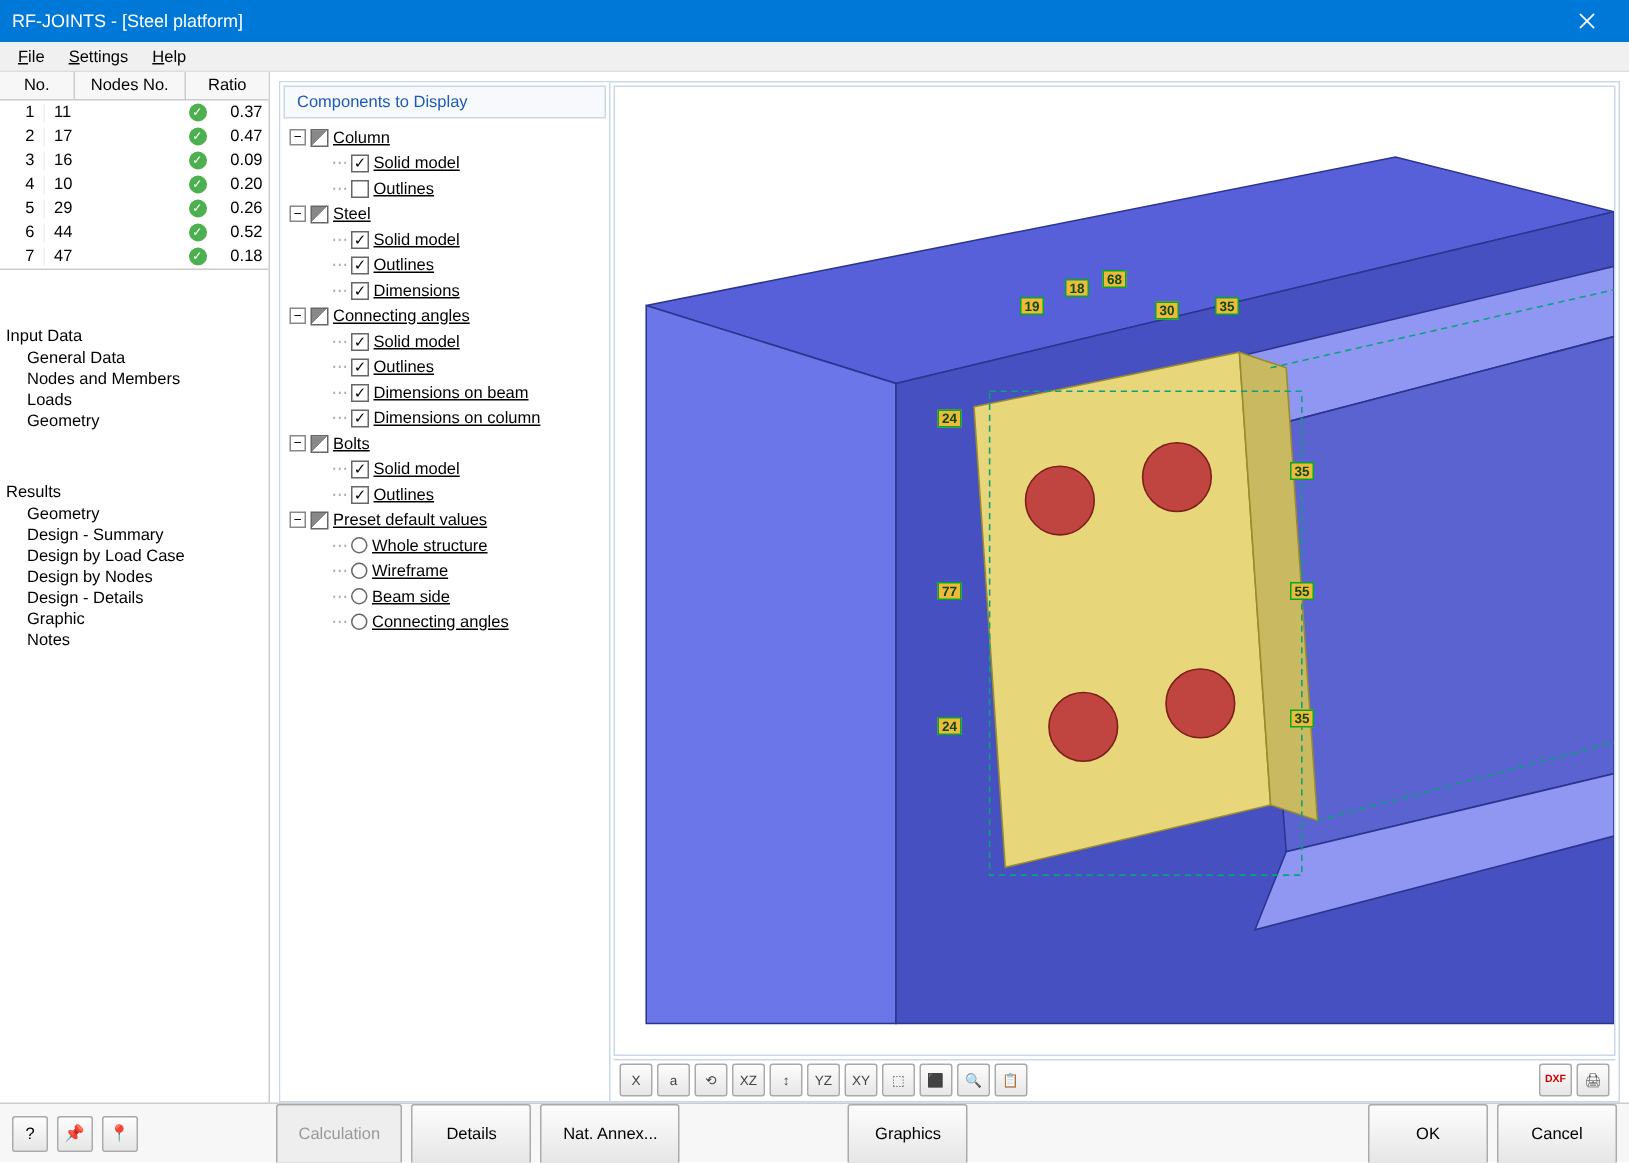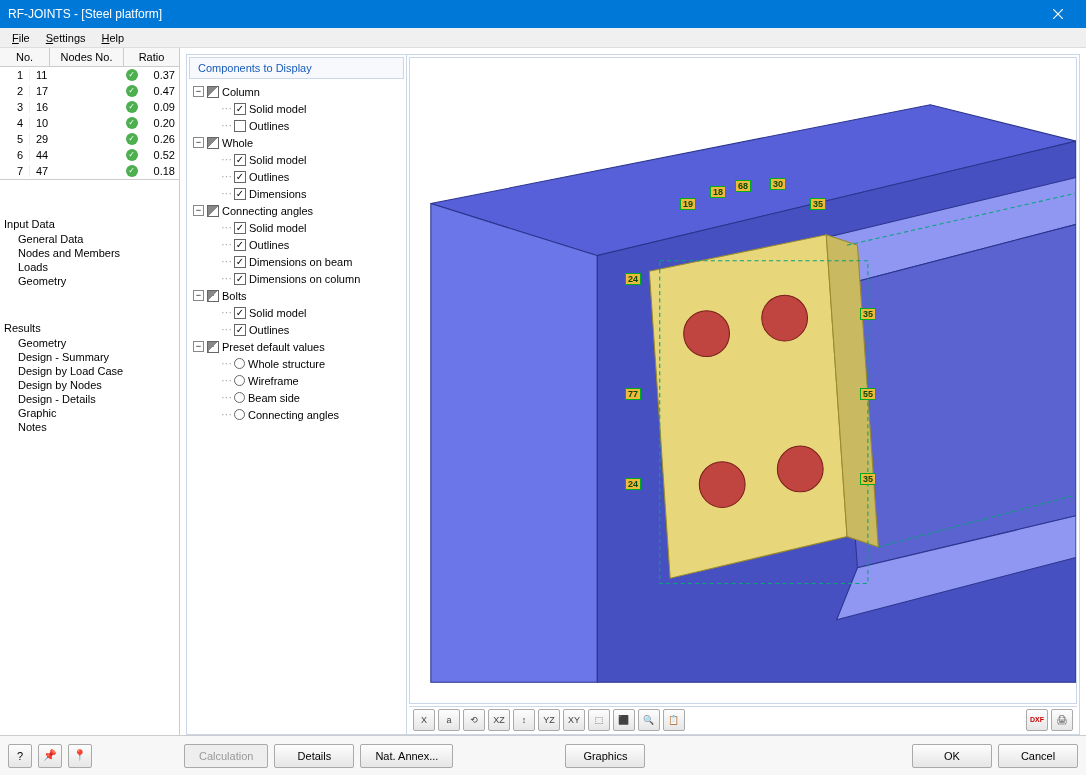--- a/index.html
+++ b/index.html
@@ -42,37 +42,37 @@
 .comp-tree { width: 220px; border-right: 1px solid #c9d7e8; padding: 0; background: #fff; }
 .comp-head { color: #1a5bb8; padding: 4px 8px; border: 1px solid #c9d7e8; margin: 2px; background: #f7f9fc; }
 .ct-body { padding: 2px 6px; font-size: 11px; }
 .ct-node { display: flex; align-items: center; gap: 3px; height: 17px; }
 .ct-exp { width: 11px; height: 11px; border: 1px solid #888; display: inline-flex; align-items: center; justify-content: center; font-size: 9px; line-height: 1; background: #fff; cursor: pointer; }
 .ct-chk { width: 12px; height: 12px; border: 1px solid #666; display: inline-flex; align-items: center; justify-content: center; background: #fff; }
 .ct-chk.checked::after { content: '✓'; font-size: 10px; color: #000; }
 .ct-chk.tri { background: linear-gradient(135deg, #888 50%, #fff 50%); }
 .ct-radio { width: 11px; height: 11px; border: 1px solid #666; border-radius: 50%; display: inline-block; background: #fff; }
 .ct-dots { color: #aaa; letter-spacing: -1px; }
-.ct-lbl { white-space: nowrap; }
+.ct-lbl { white-space: nowrap; text-decoration: underline; }
 .ct-l1 { padding-left: 0; }
 .ct-l2 { padding-left: 28px; }
 
 .view3d { flex: 1; display: flex; flex-direction: column; }
 .view3d-canvas { flex: 1; background: #fff; margin: 2px; border: 1px solid #c9d7e8; position: relative; overflow: hidden; }
 .dim-label { position: absolute; background: #efb93b; border: 1px solid #0a2; font-size: 9px; padding: 0 2px; font-weight: bold; color: #0a4a0a; }
 .model-info { position: absolute; left: 8px; bottom: 8px; color: #1a5bb8; font-size: 11px; line-height: 14px; }
 
 .view-toolbar { height: 26px; display: flex; align-items: center; gap: 3px; padding: 2px 4px; border-top: 1px solid #c9d7e8; margin: 0 2px 2px 2px; }
 .tb-btn { width: 22px; height: 22px; border: 1px solid #aaa; background: linear-gradient(#fdfdfd, #e6e6e6); border-radius: 2px; display: flex; align-items: center; justify-content: center; font-size: 9px; color: #444; cursor: pointer; }
 .tb-spacer { flex: 1; }
 .tb-dxf { font-size: 7px; color: #c00; font-weight: bold; }
 
 .footer { height: 40px; display: flex; align-items: center; padding: 6px 8px; gap: 6px; border-top: 1px solid #ccc; background: #f7f7f7; }
 .ft-btn-sm { width: 24px; height: 24px; border: 1px solid #aaa; background: linear-gradient(#fdfdfd, #e6e6e6); border-radius: 2px; display:flex; align-items:center; justify-content:center; cursor:pointer; font-size:11px; }
-.ft-btn { height: 24px; padding: 0 14px; border: 1px solid #aaa; background: linear-gradient(#fdfdfd, #e6e6e6); border-radius: 2px; display: flex; align-items: center; justify-content: center; cursor: pointer; }
+.ft-btn { height: 40px; padding: 0 14px; border: 1px solid #aaa; background: linear-gradient(#fdfdfd, #e6e6e6); border-radius: 2px; display: flex; align-items: center; justify-content: center; cursor: pointer; }
 .ft-btn.disabled { color: #999; background: #eee; }
 .ft-btn.wide { min-width: 80px; }
 .ft-gap { width: 80px; }
 .ft-spacer { flex: 1; }
 </style>
 </head>
 <body>
 
 <div class="titlebar">
   <span class="titlebar-text">RF-JOINTS - [Steel platform]</span>
@@ -195,21 +195,21 @@
               <span class="ct-lbl">Solid model</span>
             </div>
           <div class="ct-node ct-l2">
               <span class="ct-dots">⋯</span>
               <span class="ct-chk"></span>
               <span class="ct-lbl">Outlines</span>
             </div>
           <div class="ct-node ct-l1">
               <span class="ct-exp">−</span>
               <span class="ct-chk tri"></span>
-              <span class="ct-lbl">Whole</span>
+              <span class="ct-lbl">Steel</span>
             </div>
           <div class="ct-node ct-l2">
               <span class="ct-dots">⋯</span>
               <span class="ct-chk checked"></span>
               <span class="ct-lbl">Solid model</span>
             </div>
           <div class="ct-node ct-l2">
               <span class="ct-dots">⋯</span>
               <span class="ct-chk checked"></span>
               <span class="ct-lbl">Outlines</span>
@@ -312,21 +312,21 @@
             <g stroke="#0aa27a" stroke-dasharray="4 3" fill="none">
               <rect x="240" y="175" width="200" height="310"></rect>
               <line x1="420" y1="160" x2="640" y2="110"></line>
               <line x1="450" y1="450" x2="640" y2="400"></line>
             </g>
           </svg>
           
           <div class="dim-label" style="left:270px; top:140px;">19</div>
           <div class="dim-label" style="left:300px; top:128px;">18</div>
           <div class="dim-label" style="left:325px; top:122px;">68</div>
-          <div class="dim-label" style="left:360px; top:120px;">30</div>
+          <div class="dim-label" style="left:360px; top:143px;">30</div>
           <div class="dim-label" style="left:400px; top:140px;">35</div>
           <div class="dim-label" style="left:215px; top:215px;">24</div>
           <div class="dim-label" style="left:215px; top:330px;">77</div>
           <div class="dim-label" style="left:215px; top:420px;">24</div>
           <div class="dim-label" style="left:450px; top:250px;">35</div>
           <div class="dim-label" style="left:450px; top:330px;">55</div>
           <div class="dim-label" style="left:450px; top:415px;">35</div>
         </div>
         <div class="view-toolbar">
           <div class="tb-btn">X</div>

